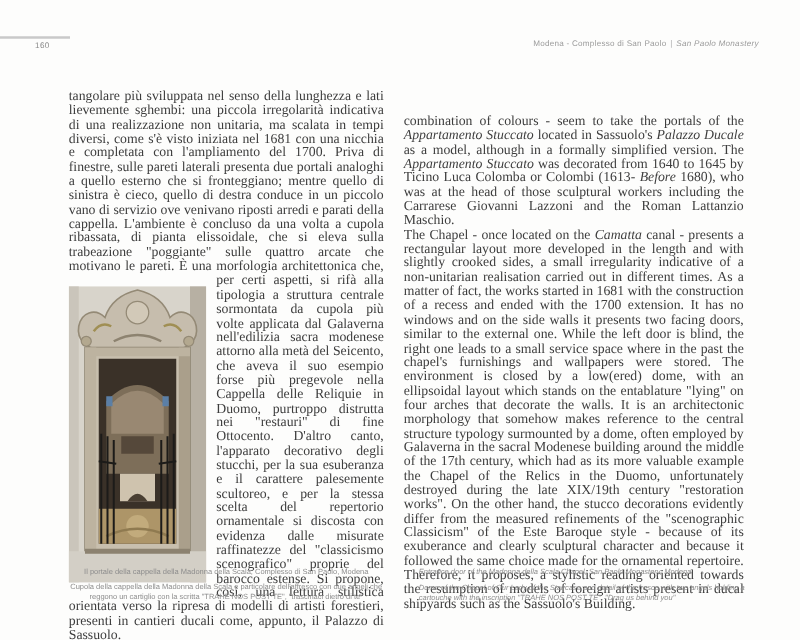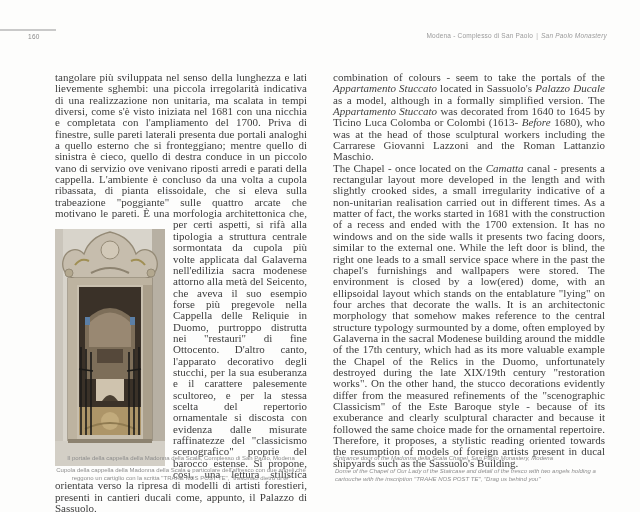--- a/index.html
+++ b/index.html
@@ -15,21 +15,21 @@
   .pageno{position:absolute;left:28px;top:33px;font-family:"Liberation Sans",sans-serif;
     font-size:6.5px;color:#8a8a8a;letter-spacing:.3px;}
   .running-head{position:absolute;right:33px;top:32px;font-family:"Liberation Sans",sans-serif;
     font-size:6.5px;color:#9b9b9b;letter-spacing:.2px;white-space:nowrap;}
   .running-head .sep{margin:0 3px;color:#b0b0b0;}
   .running-head .it{font-style:italic;}
   
   .col{position:absolute;top:72px;color:#3d3d3d;font-size:11px;line-height:11.35px;
     text-align:justify;}
   .col-left{left:55px;width:252px;}
-  .col-right{left:333px;width:272px;}
+  .col-right{left:323px;width:272px;margin-top:20px;}
   .body-par{margin:0;}
   .body-par .it, .rich .it{font-style:italic;}
   
   .photo-float{
     float:left;
     width:110px;height:237px;
     margin:10px 8px 4px 0;
     display:block;
   }
   .photo-float svg{display:block;width:110px;height:237px;}

